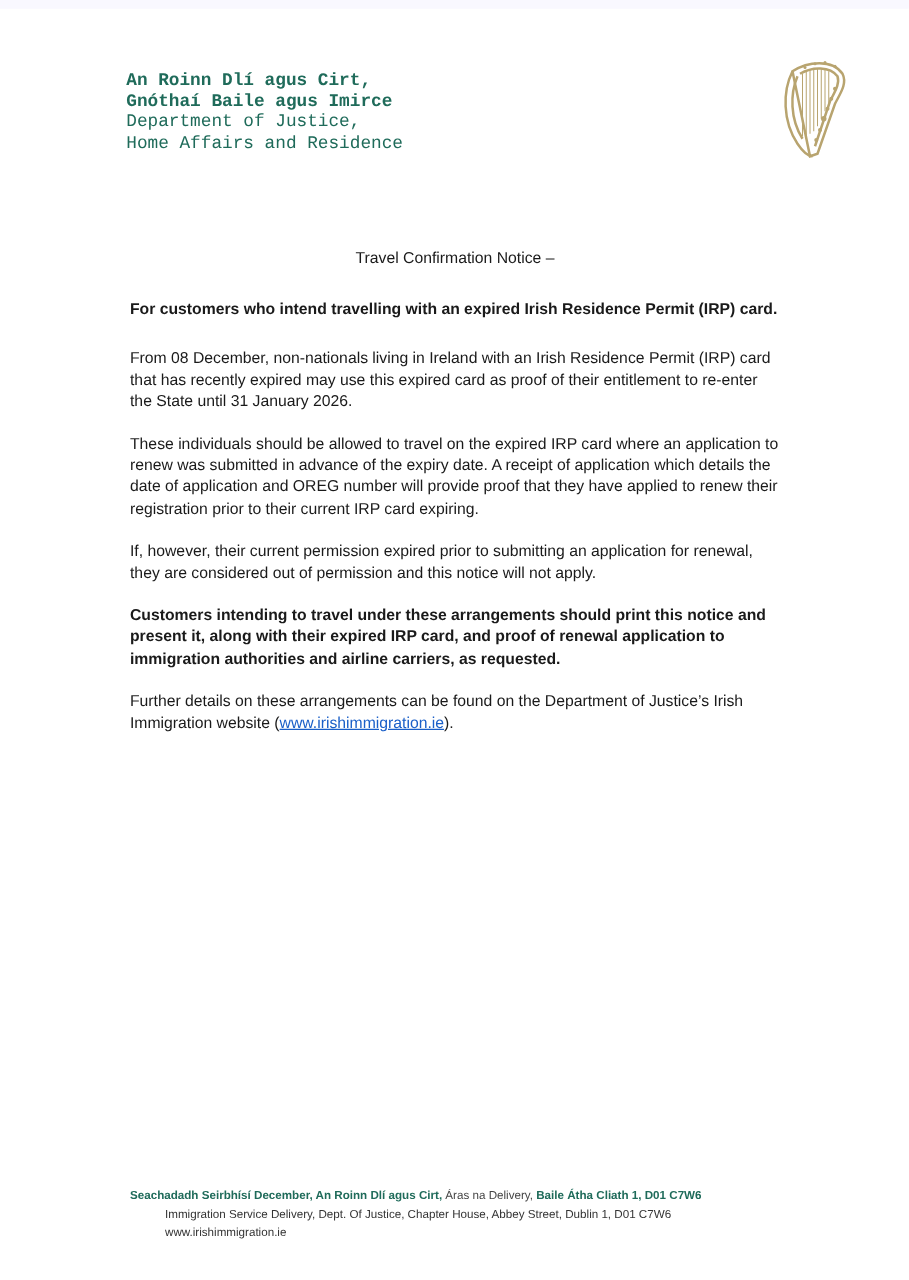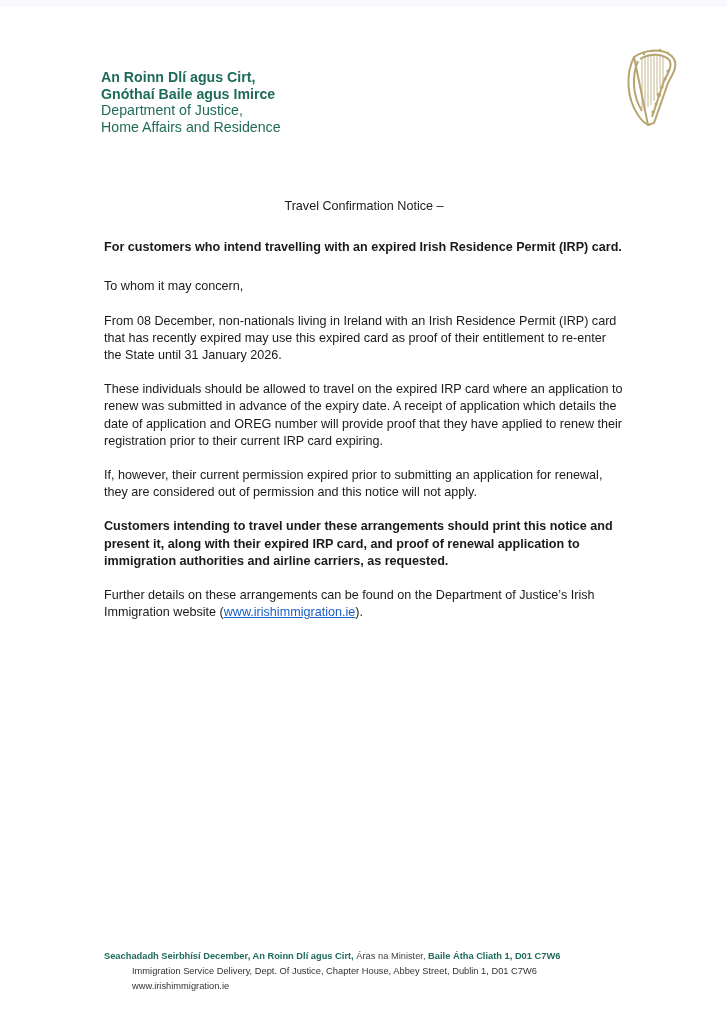--- a/index.html
+++ b/index.html
@@ -10,22 +10,22 @@
       position: relative;
       overflow: hidden;
       font-family: "Liberation Sans", sans-serif;
       color: #1a1a1a;
     }
     .top-band {
       position: absolute; left: 0; top: 0; width: 727px; height: 7px;
       background: #f9f8ff;
     }
     .dept-block {
-      position: absolute; left: 101px; top: 69px;
-      font-family: Liberation Sans, sans-serif;
+      position: absolute; left: 101px; top: 57px;
+      font-family: Liberation Mono, monospace;
       color: #1f6b5a;
       font-size: 14.2px;
       line-height: 16.5px;
     }
     .dept-block .bold { font-weight: bold; }
     .harp {
       position: absolute; left: 624px; top: 45px; width: 56px; height: 84px;
     }
     .content {
       position: absolute; left: 104px; top: 198px; width: 520px;
@@ -90,25 +90,24 @@
       <circle cx="28" cy="6" r="1.2"></circle>
       <circle cx="36" cy="5" r="1.2"></circle>
       <circle cx="44" cy="8" r="1.2"></circle>
     </g>
   </svg>
 </div>
 
 <div class="content">
   <div class="notice-title">Travel Confirmation Notice –</div>
   <div class="subtitle">For customers who intend travelling with an expired Irish Residence Permit (IRP) card.</div>
-  <p>To whom it may concern,</p>
   <p>From 08 December, non-nationals living in Ireland with an Irish Residence Permit (IRP) card that has recently expired may use this expired card as proof of their entitlement to re-enter the State until 31 January 2026.</p>
   <p>These individuals should be allowed to travel on the expired IRP card where an application to renew was submitted in advance of the expiry date. A receipt of application which details the date of application and OREG number will provide proof that they have applied to renew their registration prior to their current IRP card expiring.</p>
   <p>If, however, their current permission expired prior to submitting an application for renewal, they are considered out of permission and this notice will not apply.</p>
   <p class="bold-para">Customers intending to travel under these arrangements should print this notice and present it, along with their expired IRP card, and proof of renewal application to immigration authorities and airline carriers, as requested.</p>
   <p><span>Further details on these arrangements can be found on the Department of Justice’s Irish Immigration website (</span><a class="link" href="#">www.irishimmigration.ie</a><span>).</span></p>
 </div>
 
 <div class="footer">
-  <div class="irish"><span>Seachadadh Seirbhísí December, An Roinn Dlí agus Cirt,</span><span class="plain"> Áras na Minister, </span><span> Baile Átha Cliath 1, D01 C7W6</span></div>
+  <div class="irish"><span>Seachadadh Seirbhísí December, An Roinn Dlí agus Cirt,</span><span class="plain"> Áras na Delivery, </span><span> Baile Átha Cliath 1, D01 C7W6</span></div>
   <div class="english">Immigration Service Delivery, Dept. Of Justice, Chapter House, Abbey Street, Dublin 1, D01 C7W6</div>
   <div class="english">www.irishimmigration.ie</div>
 </div>
 
 </body></html>

